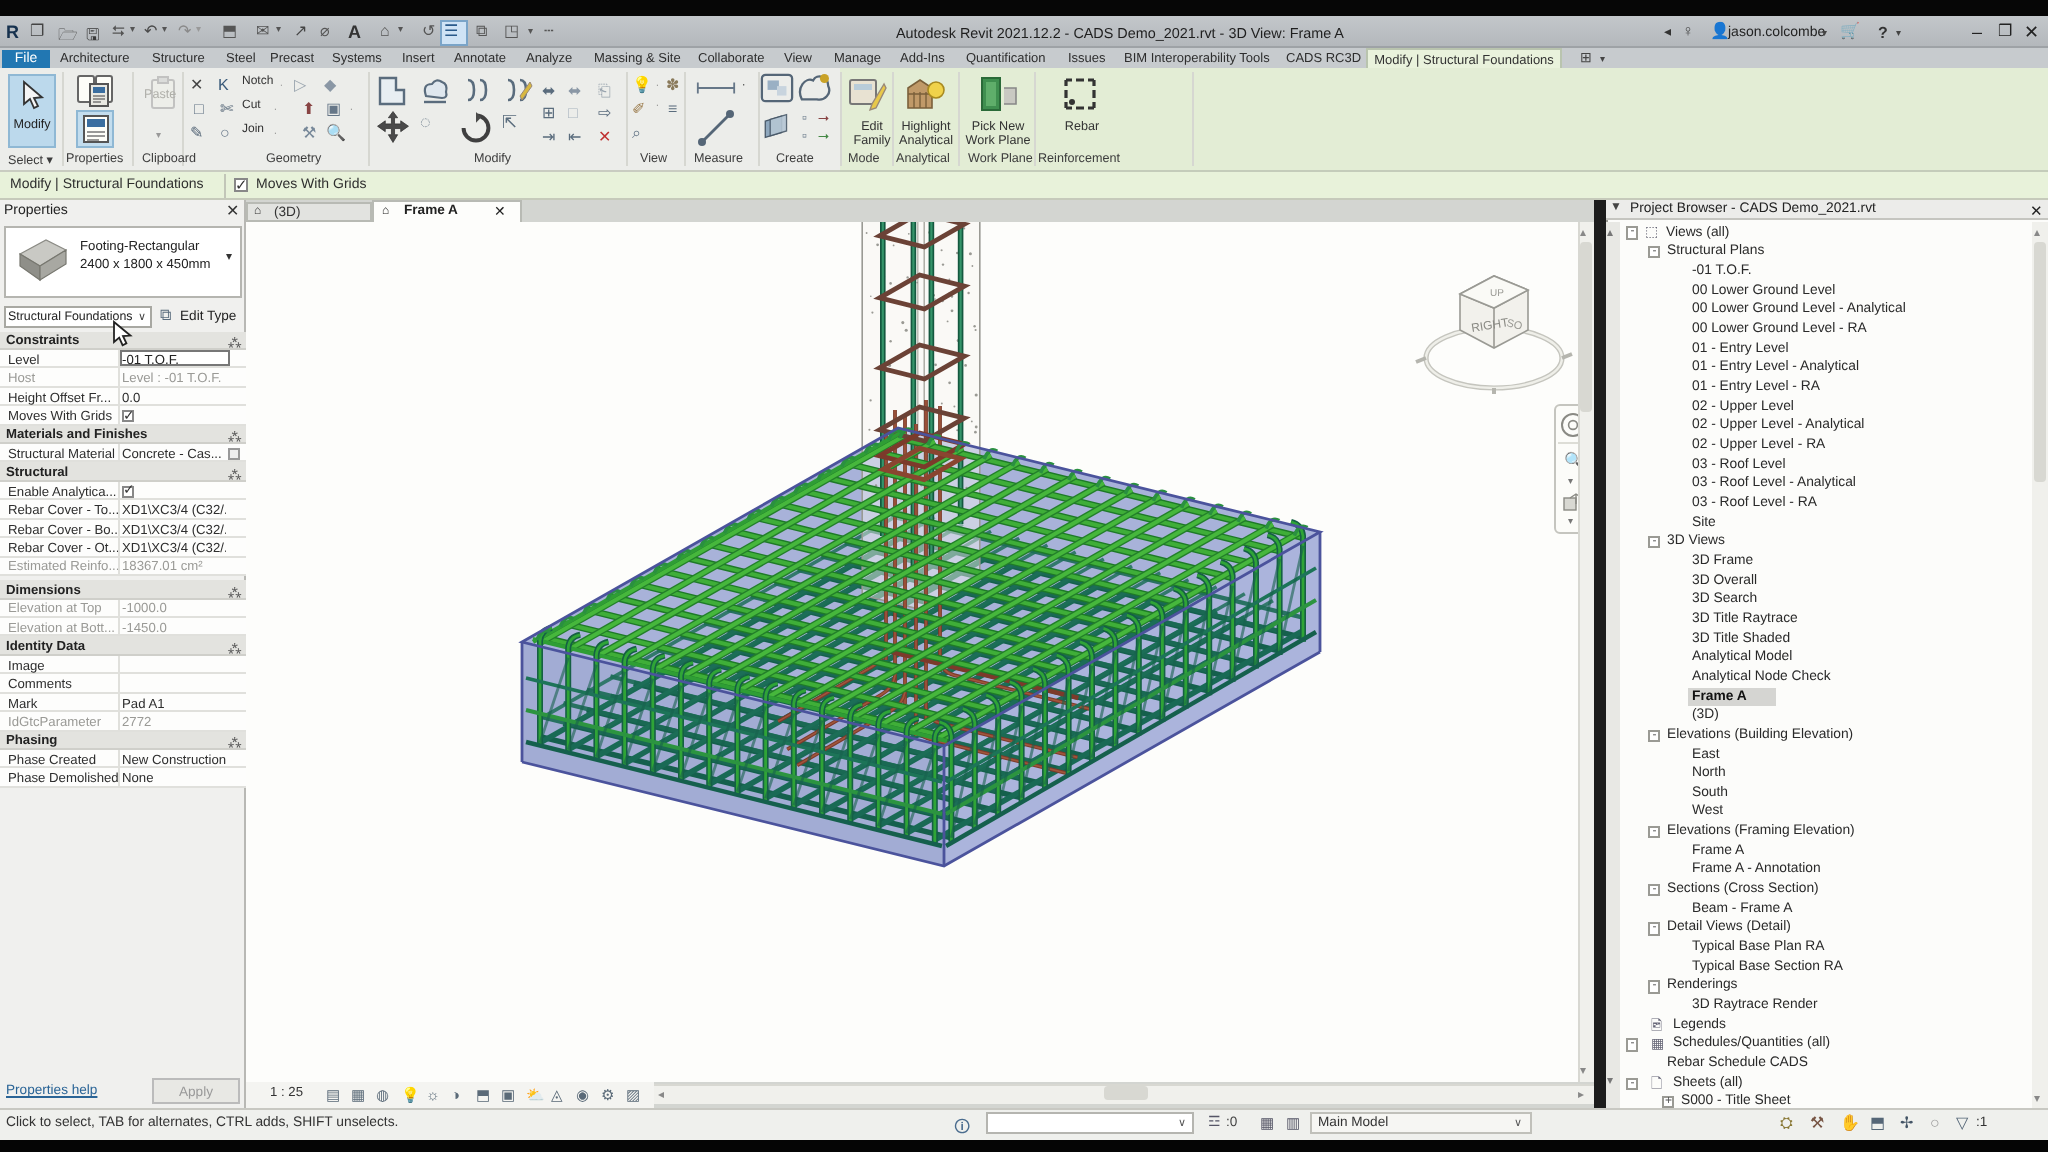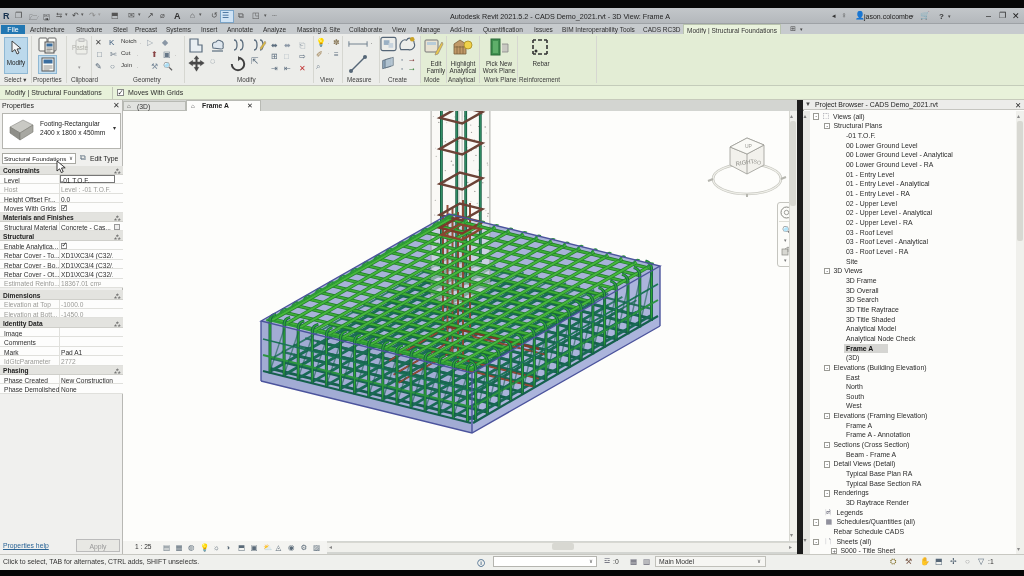--- a/index.html
+++ b/index.html
@@ -25,21 +25,21 @@
     <span class="abs" style="left:174px;top:3px;font-size:9px;color:#333;font-weight:bold;">A</span>
     <span class="abs" style="left:190px;top:3px;font-size:8px;color:#555;font-weight:normal;">⌂</span>
     <span class="abs" style="left:199px;top:3px;font-size:5px;color:#555;font-weight:normal;">▾</span>
     <span class="abs" style="left:211px;top:3px;font-size:8px;color:#555;font-weight:normal;">↺</span>
     <span class="abs" style="left:220px;top:2px;width:14px;height:13px;background:#cfe3f5;border:1px solid #7aa4c8;"></span>
     <span class="abs" style="left:222px;top:3px;font-size:8px;color:#2a5a8a;">☰</span>
     <span class="abs" style="left:238px;top:3px;font-size:8px;color:#555;">⧉</span>
     <span class="abs" style="left:252px;top:3px;font-size:8px;color:#555;">◳</span>
     <span class="abs" style="left:264px;top:4px;font-size:5px;color:#555;">▾</span>
     <span class="abs" style="left:272px;top:3px;font-size:8px;color:#555;">┄</span>
-    <div class="abs" style="left:400px;top:3.5px;width:320px;text-align:center;font-size:7.2px;color:#1f1f1f;">Autodesk Revit 2021.5.2 - CADS Demo_2021.rvt - 3D View: Frame A</div>
+    <div class="abs" style="left:400px;top:3.5px;width:320px;text-align:center;font-size:7.2px;color:#1f1f1f;">Autodesk Revit 2021.12.2 - CADS Demo_2021.rvt - 3D View: Frame A</div>
     <span class="abs" style="left:832px;top:4px;font-size:7px;color:#333;">◂</span>
     <span class="abs" style="left:841px;top:3px;font-size:8px;color:#444;">♀</span>
     <span class="abs" style="left:855px;top:3px;font-size:8px;color:#2a5a8a;">👤</span>
     <span class="abs" style="left:864px;top:4.5px;font-size:7px;color:#222;">jason.colcombe</span>
     <span class="abs" style="left:911px;top:5px;font-size:5px;color:#444;">▾</span>
     <span class="abs" style="left:920px;top:3px;font-size:8px;color:#444;">🛒</span>
     <span class="abs" style="left:939px;top:4px;font-size:8px;color:#333;font-weight:bold;">?</span>
     <span class="abs" style="left:948px;top:5px;font-size:5px;color:#444;">▾</span>
     <span class="abs" style="left:986px;top:3px;font-size:9px;color:#222;">–</span>
     <span class="abs" style="left:999px;top:3px;font-size:8px;color:#222;">❐</span>

